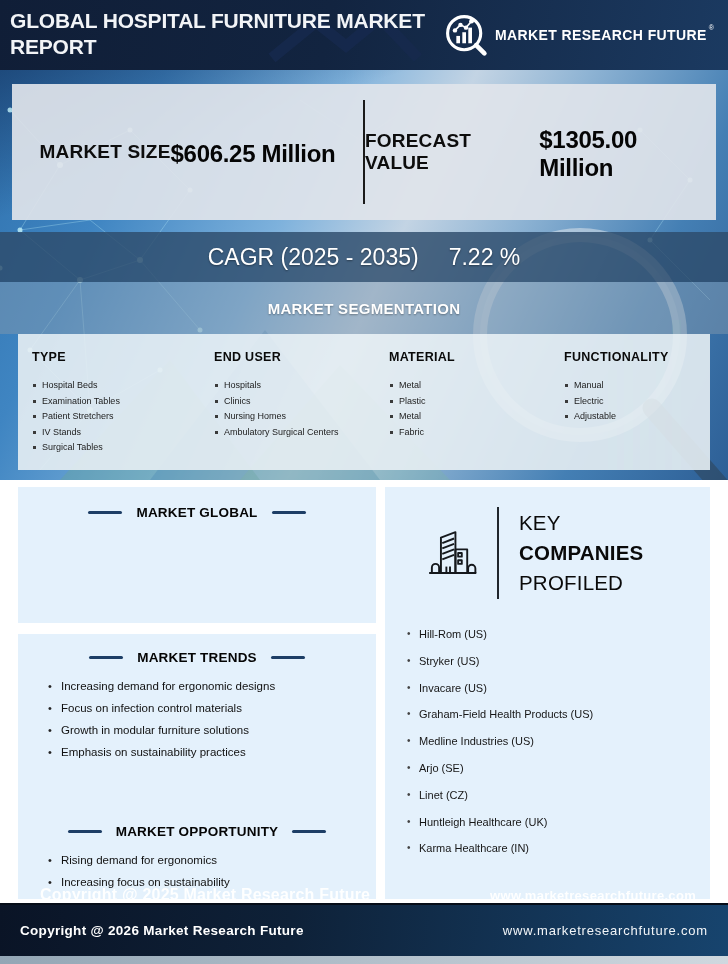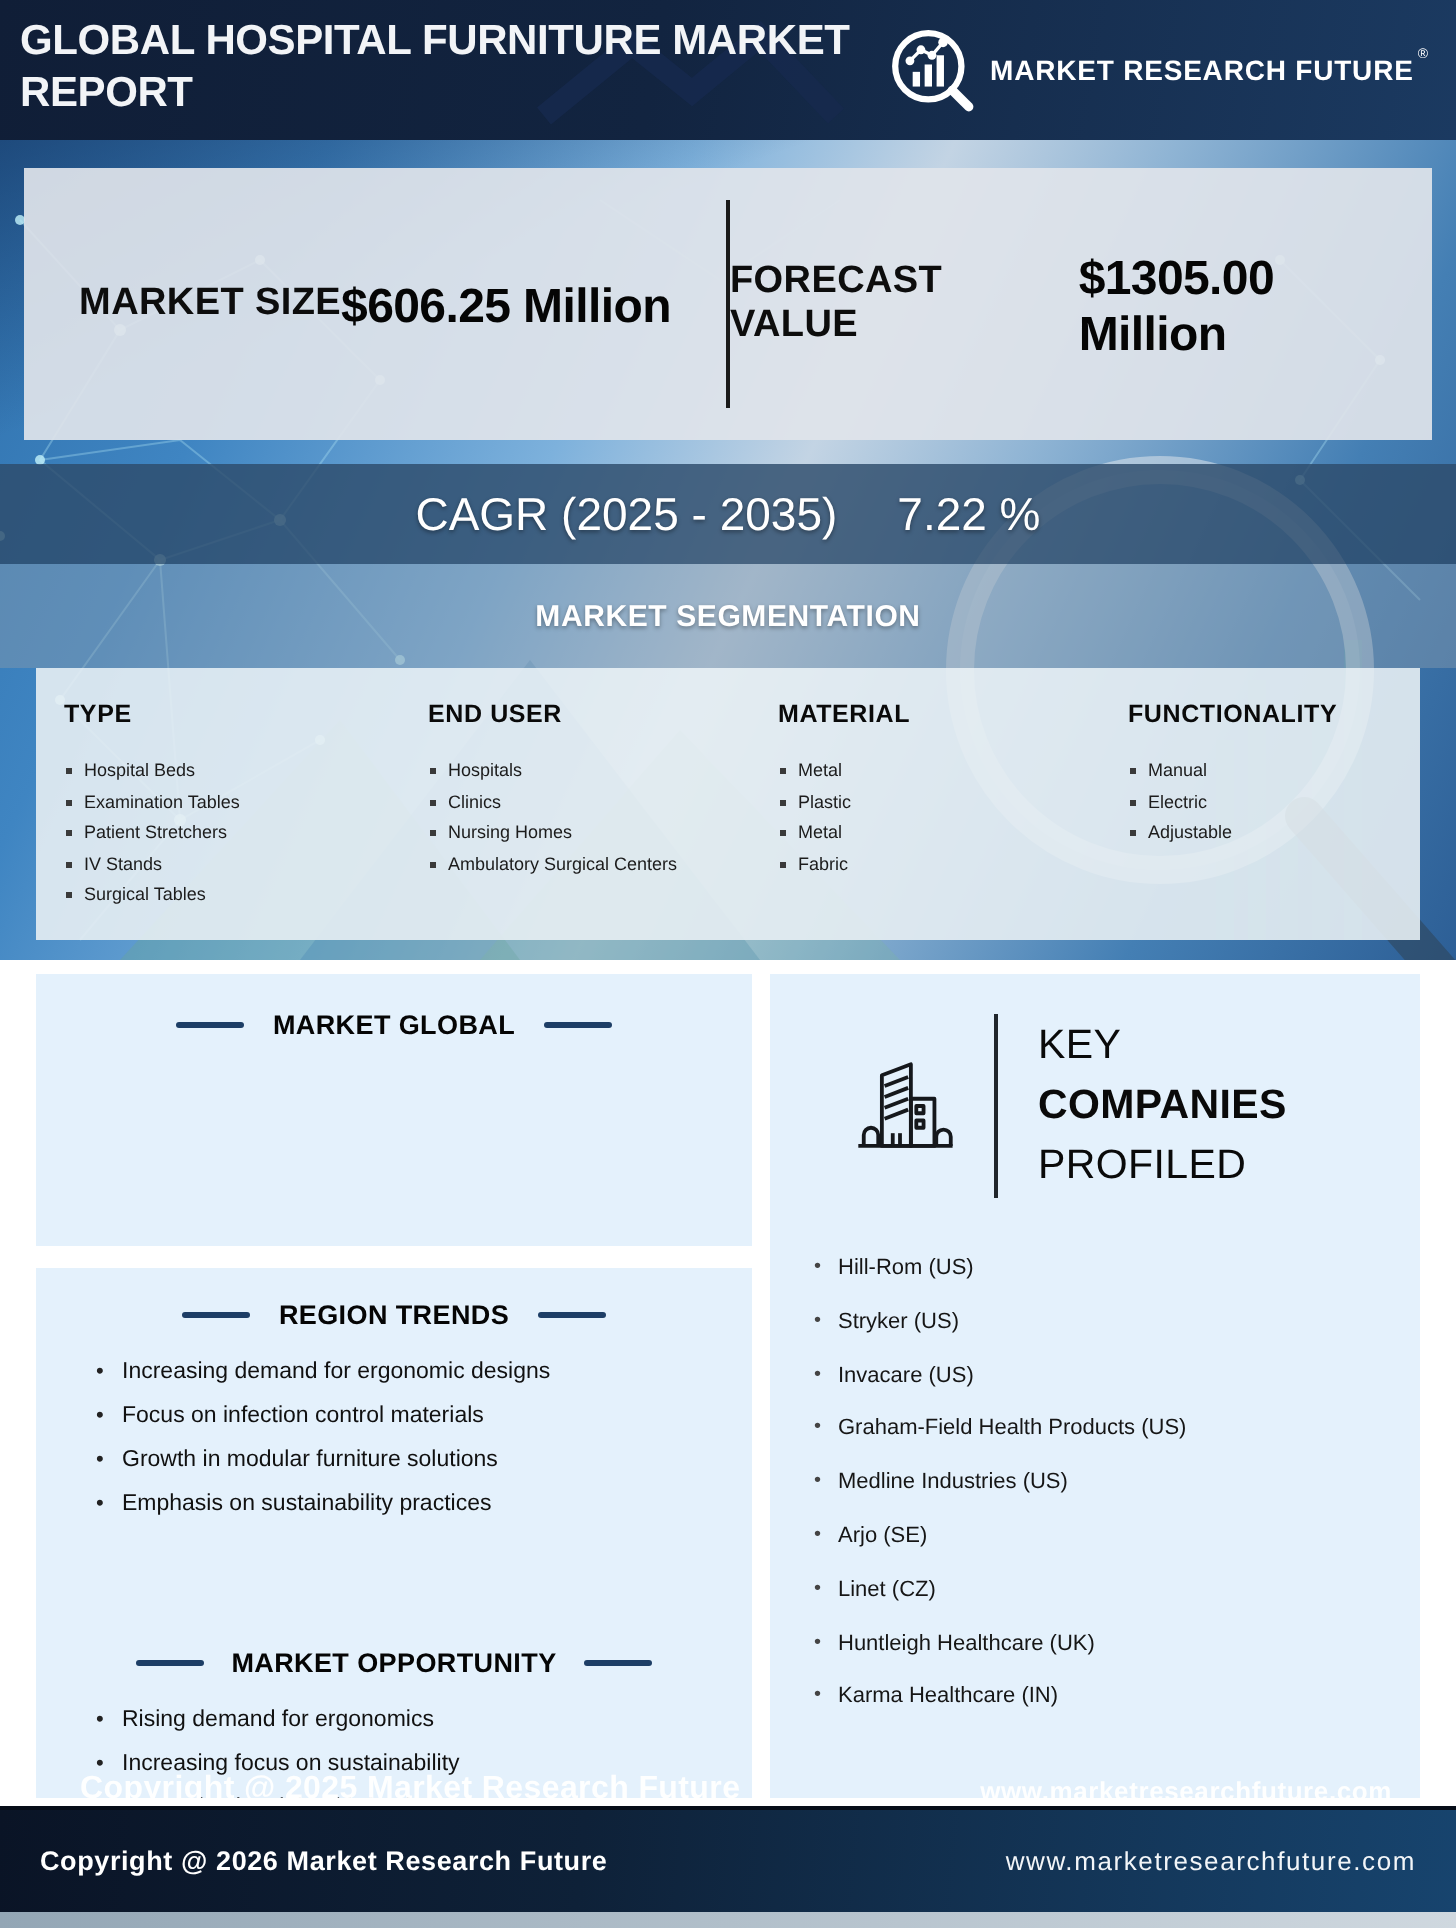--- a/index.html
+++ b/index.html
@@ -236,21 +236,21 @@
       <div class="sec-heading">
         <span class="dash"></span>
         <span class="sec-heading-text">MARKET GLOBAL</span>
         <span class="dash"></span>
       </div>
     </div>
 
     <div class="panel panel-trends">
       <div class="sec-heading heading-trends">
         <span class="dash"></span>
-        <span class="sec-heading-text">REGION TRENDS</span>
+        <span class="sec-heading-text">MARKET TRENDS</span>
         <span class="dash"></span>
       </div>
       <ul class="bullet-list">
           <li>Increasing demand for ergonomic designs</li>
           <li>Focus on infection control materials</li>
           <li>Growth in modular furniture solutions</li>
           <li>Emphasis on sustainability practices</li>
         </ul>
       <div class="sec-heading heading-opportunity">
         <span class="dash"></span>

